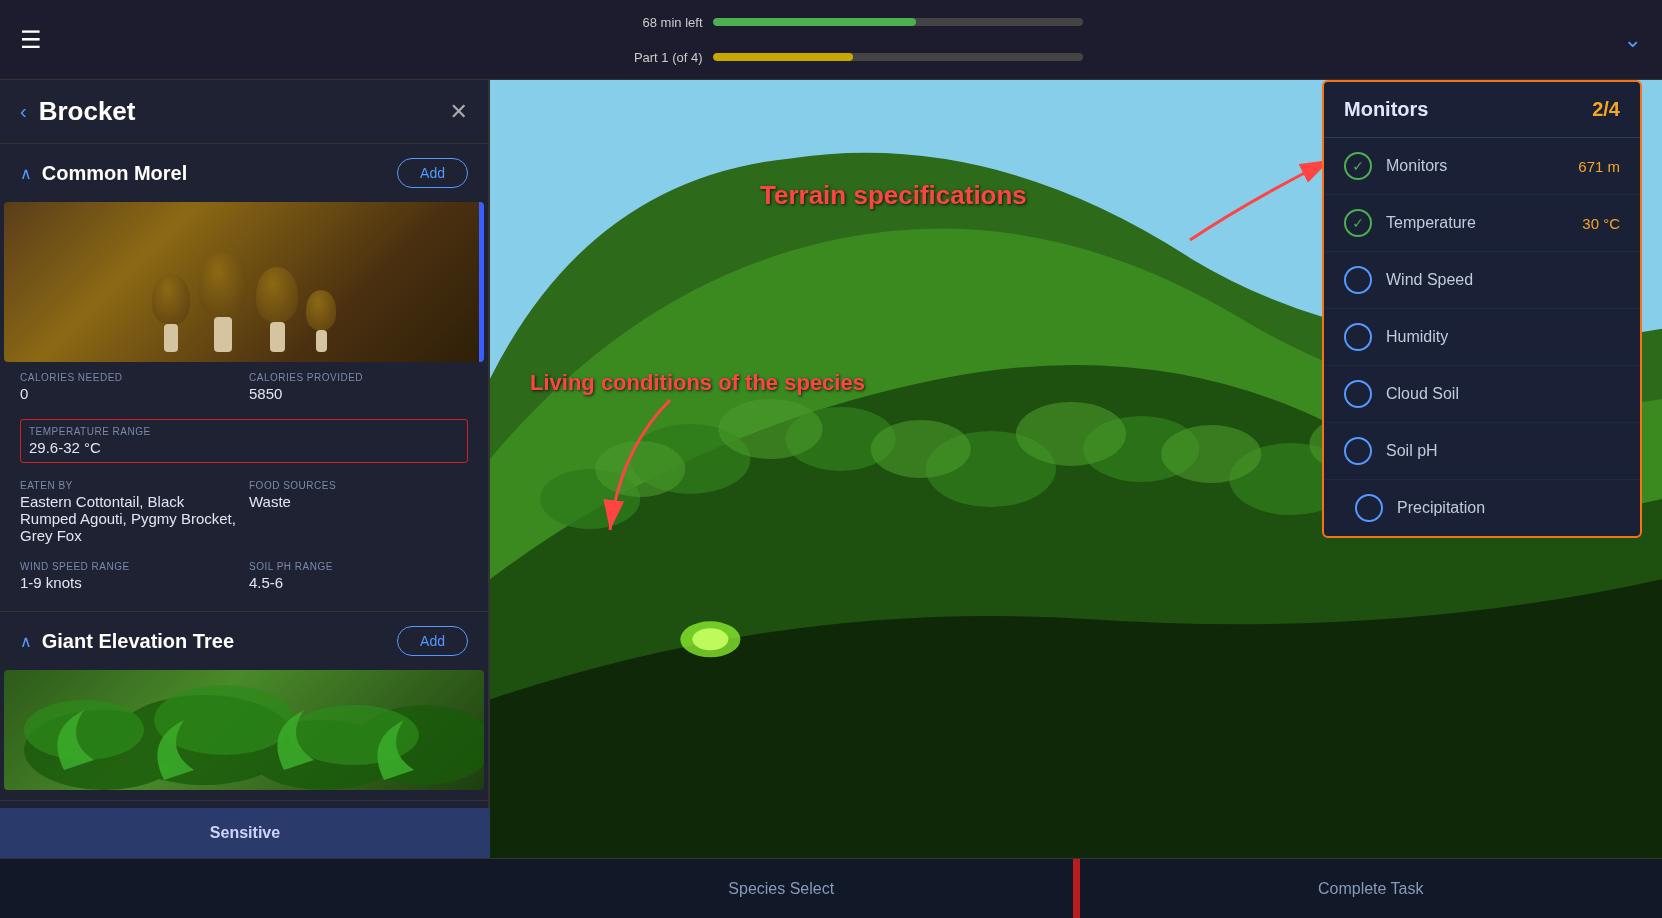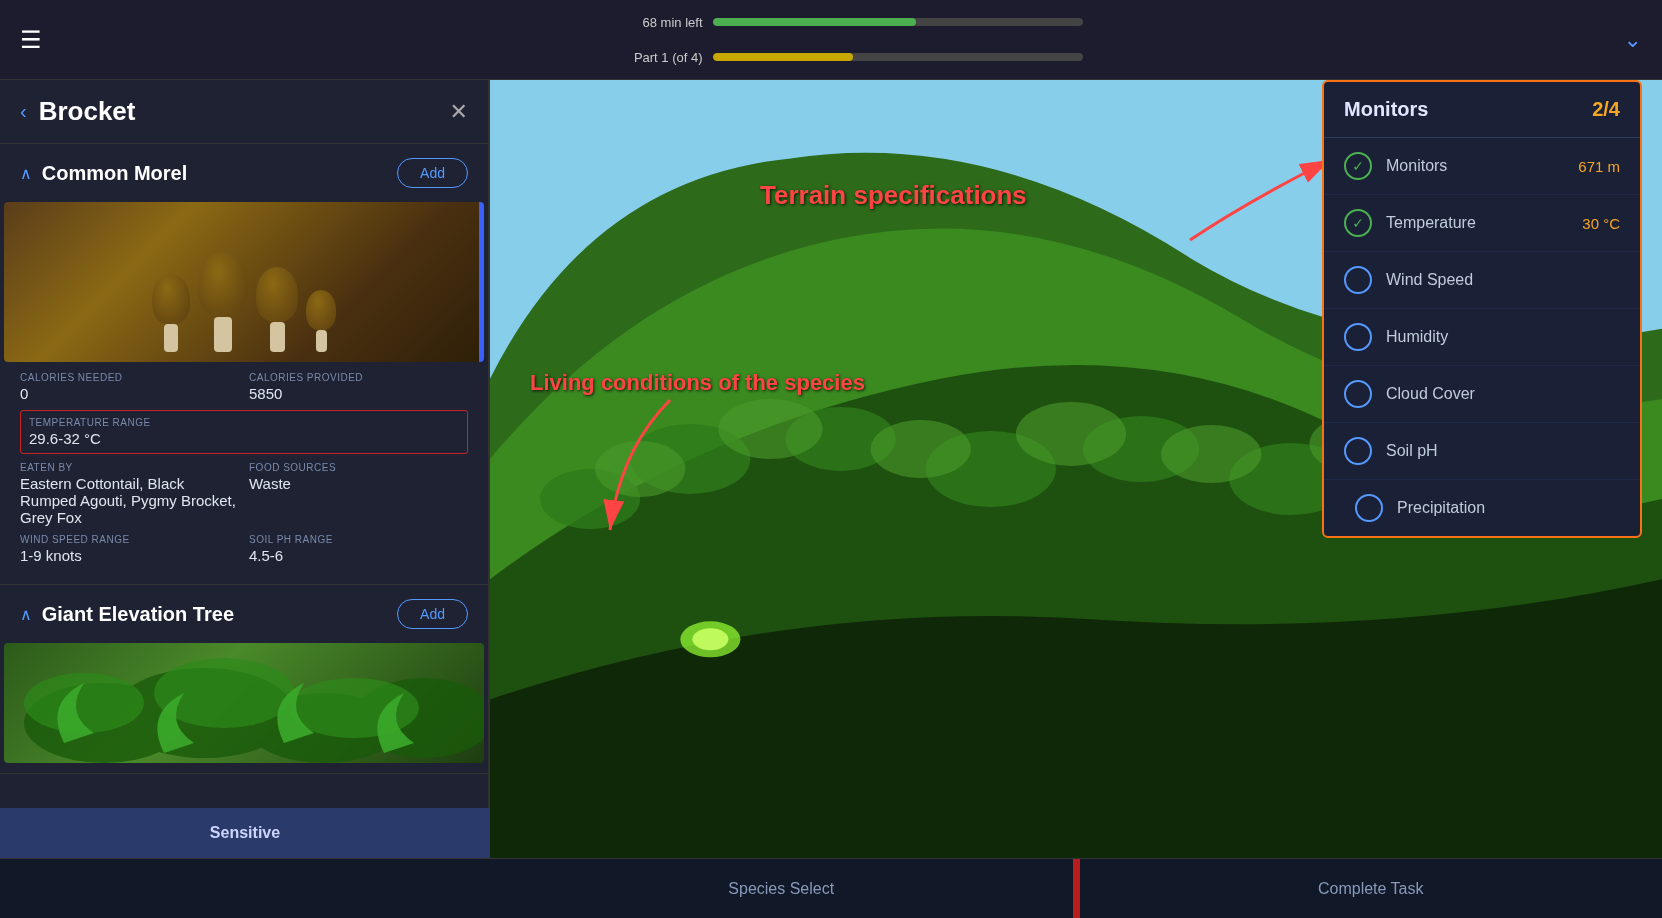--- a/index.html
+++ b/index.html
@@ -182,21 +182,21 @@
       top: 0;
       bottom: 0;
       width: 5px;
       background: #3a5fff;
     }
 
     .species-stats {
       padding: 10px 20px;
       display: grid;
       grid-template-columns: 1fr 1fr;
-      gap: 8px 10px;
+      gap: 17px 10px;
     }
     .stat-group { }
     .stat-label {
       color: #7a8aaa;
       font-size: 10px;
       text-transform: uppercase;
       letter-spacing: 0.5px;
       margin-bottom: 2px;
     }
     .stat-value {
@@ -579,21 +579,21 @@
   </div>
 
   <div class="monitor-item">
     <div class="monitor-icon unchecked"></div>
     <span class="monitor-name">Humidity</span>
     <span class="monitor-value"></span>
   </div>
 
   <div class="monitor-item">
     <div class="monitor-icon unchecked"></div>
-    <span class="monitor-name">Cloud Cover</span>
+    <span class="monitor-name">Cloud Soil</span>
     <span class="monitor-value"></span>
   </div>
 
   <div class="monitor-item">
     <div class="monitor-icon unchecked"></div>
     <span class="monitor-name">Soil pH</span>
     <span class="monitor-value"></span>
   </div>
 
   <div class="monitor-item">

